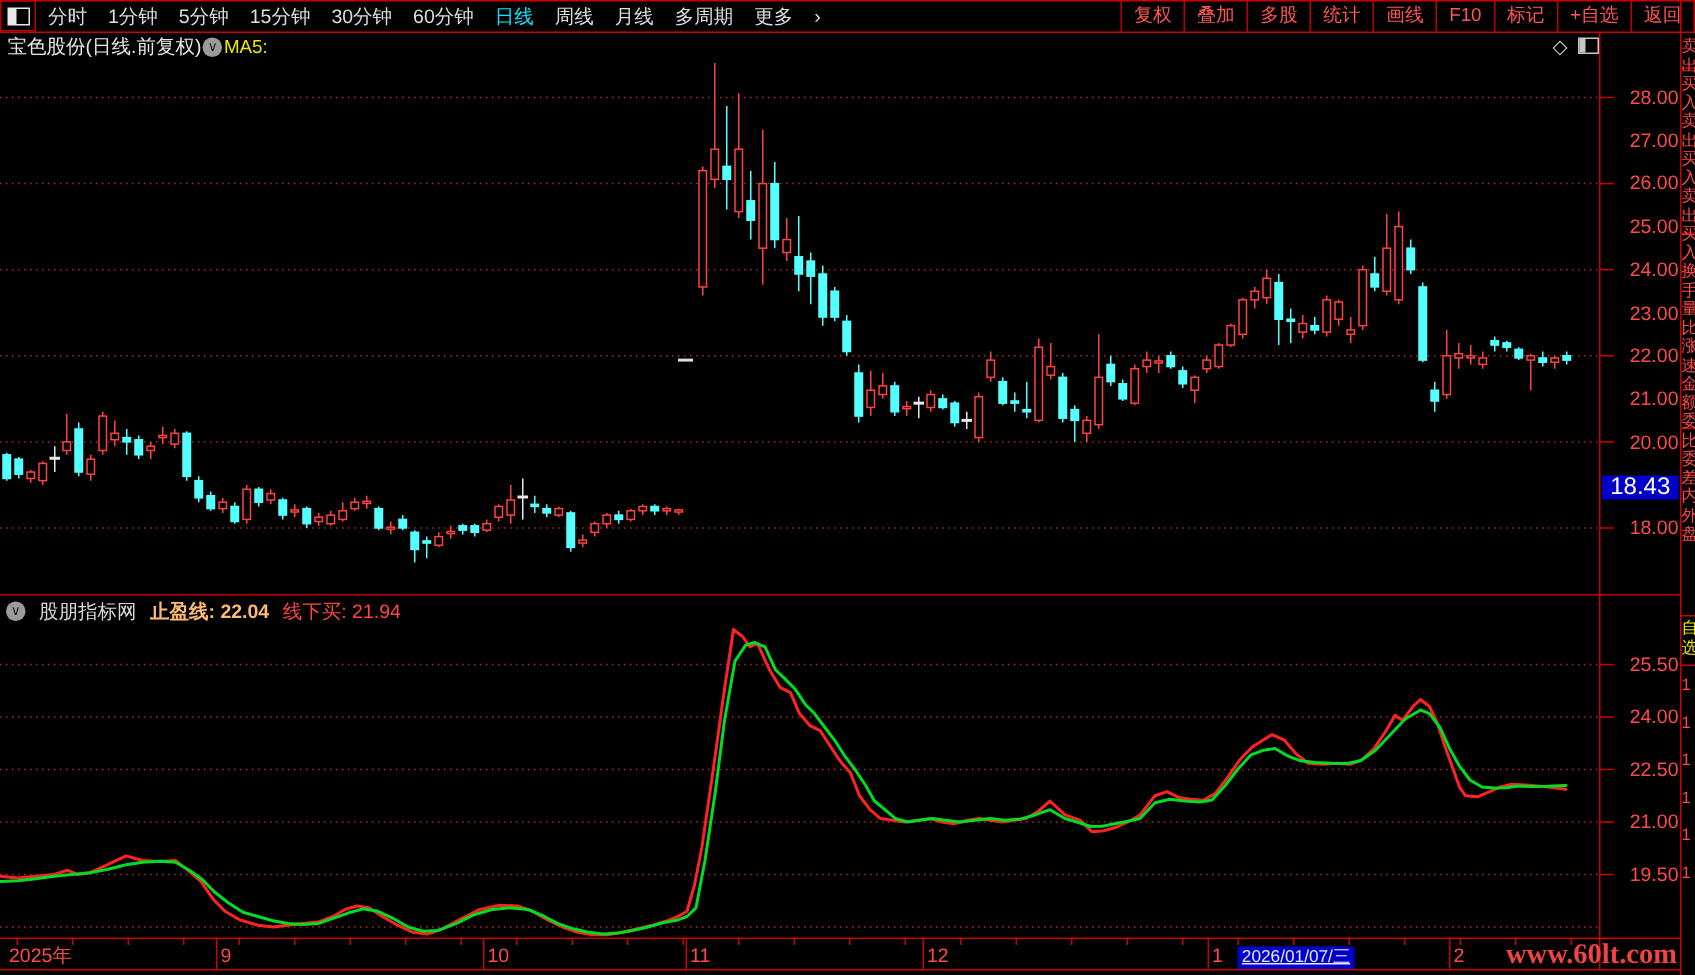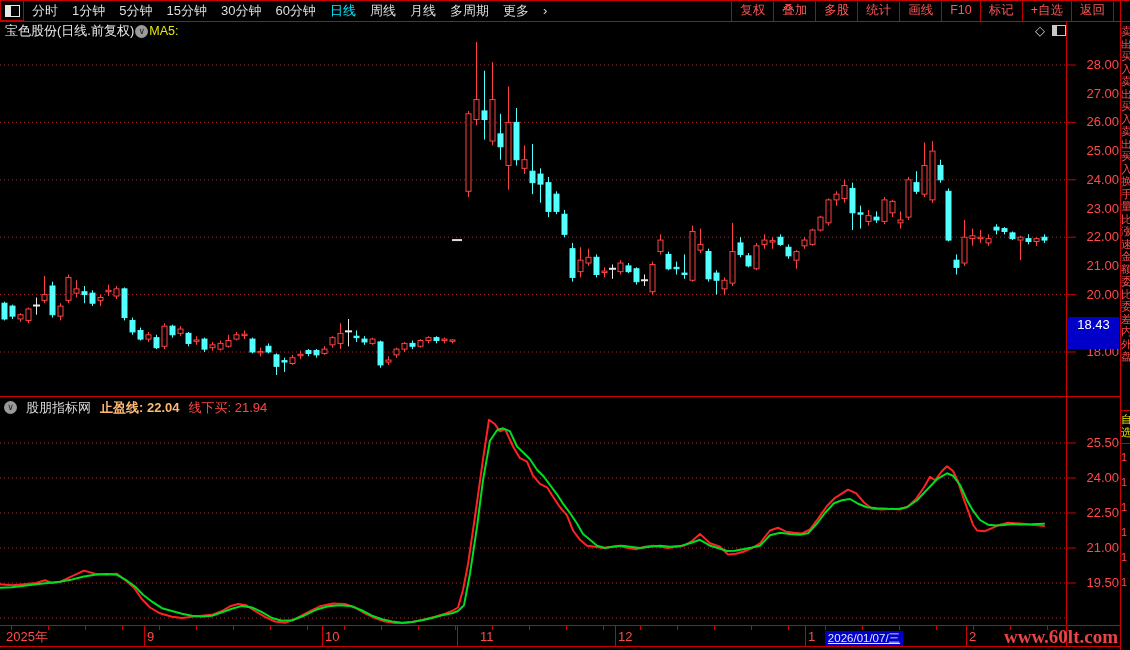--- a/index.html
+++ b/index.html
@@ -8,37 +8,37 @@
   .abs{position:absolute;}
   
   #toolbar-left-iconbox{left:0;top:0;width:24px;height:21px;border:1px solid #c00000;box-sizing:border-box;
       display:flex;align-items:center;justify-content:center;}
   .win-glyph{width:13px;height:10px;border:1px solid #e8e8e8;position:relative;}
   .win-glyph::after{content:"";position:absolute;left:0;top:0;width:5px;height:100%;background:#e8e8e8;}
   #periods{left:32px;top:0;height:21px;display:flex;gap:14px;align-items:center;font-size:13px;color:#dedede;}
   .period{cursor:default;white-space:nowrap;}
   .period.active{color:#00e8ff;}
   #more-arrow{color:#dedede;font-size:13px;}
-  #toolbar-right{right:16px;top:0;height:21px;display:flex;align-items:stretch;}
+  #toolbar-right{right:0;top:0;height:21px;display:flex;align-items:stretch;}
   .tbtn{color:#ff5555;font-size:12.5px;line-height:20px;padding:0 8px;border-left:1px solid #c00000;white-space:nowrap;}
   .tbtn:last-child{border-right:1px solid #c00000;}
   
   #title-row{left:5px;top:23px;height:16px;display:flex;gap:1px;align-items:center;}
   #symbol-title{color:#e8e8e8;font-size:13px;}
   .circ-icon{width:13px;height:13px;border-radius:50%;background:#9a9a9a;display:flex;align-items:center;justify-content:center;
              color:#1a1a1a;font-size:9px;line-height:9px;}
   #ma-label{color:#e8e800;font-size:12.5px;}
   #title-right-icons{left:1035px;top:24px;display:flex;gap:7px;align-items:center;}
   #diamond-icon{color:#d0d0d0;font-size:13px;line-height:13px;}
   .win-glyph2{width:12px;height:9px;border:1px solid #c8c8c8;position:relative;}
   .win-glyph2::after{content:"";position:absolute;left:0;top:0;width:4px;height:100%;background:#c8c8c8;}
   
   .plabel{position:absolute;width:44px;text-align:right;color:#ff4a4a;font-size:13px;line-height:14px;}
-  #price-highlight{left:1068px;top:317px;width:51px;height:32px;background:#0000c8;color:#fff;
-      font-size:13px;line-height:16px;text-align:center;}
+  #price-highlight{left:1068px;top:317px;width:51px;height:16px;background:#0000c8;color:#fff;
+      font-size:16px;line-height:16px;text-align:center;}
   
   #ind-header{left:4px;top:399px;height:17px;display:flex;gap:9px;align-items:center;font-size:13px;}
   #ind-name{color:#d8d8d8;}
   
   .dlabel{position:absolute;top:629px;color:#ff4a4a;font-size:13px;line-height:15px;white-space:nowrap;}
   #date-highlight{left:825px;top:631px;width:78px;height:15px;background:#0000c8;color:#e8e8ff;
       font-size:11.5px;line-height:15px;text-align:center;text-decoration:underline;white-space:nowrap;}
   
   #watermark-cn{left:982px;top:596px;color:#23238e;font-size:27px;font-weight:bold;letter-spacing:1px;z-index:6;white-space:nowrap;}
   #watermark-url{left:1004px;top:626px;color:#ef4444;font-size:19px;font-weight:bold;
@@ -455,21 +455,21 @@
       <div class="plabel" style="left: 1075px; top: 471px;">24.00</div>
       <div class="plabel" style="left: 1075px; top: 506px;">22.50</div>
       <div class="plabel" style="left: 1075px; top: 541px;">21.00</div>
       <div class="plabel" style="left: 1075px; top: 576px;">19.50</div>
     </div>
 
   <div id="date-labels">
       <div class="dlabel" style="left: 6px;">2025年</div>
       <div class="dlabel" style="left: 147px;">9</div>
       <div class="dlabel" style="left: 325px;">10</div>
-      <div class="dlabel" style="left: 480px; text-align: right;">11</div>
+      <div class="dlabel" style="left: 460px; text-align: right;">11</div>
       <div class="dlabel" style="left: 618px;">12</div>
       <div class="dlabel" style="left: 808px;">1</div>
       <div class="dlabel" style="left: 969px;">2</div>
     </div>
   <div class="abs" id="date-highlight">2026/01/07/三</div>
 
   <div class="abs" id="watermark-url">www.60lt.com</div>
 
   <div class="abs" id="side-strip">
       <span class="strip-ch" style="top: 4px;">卖</span>

